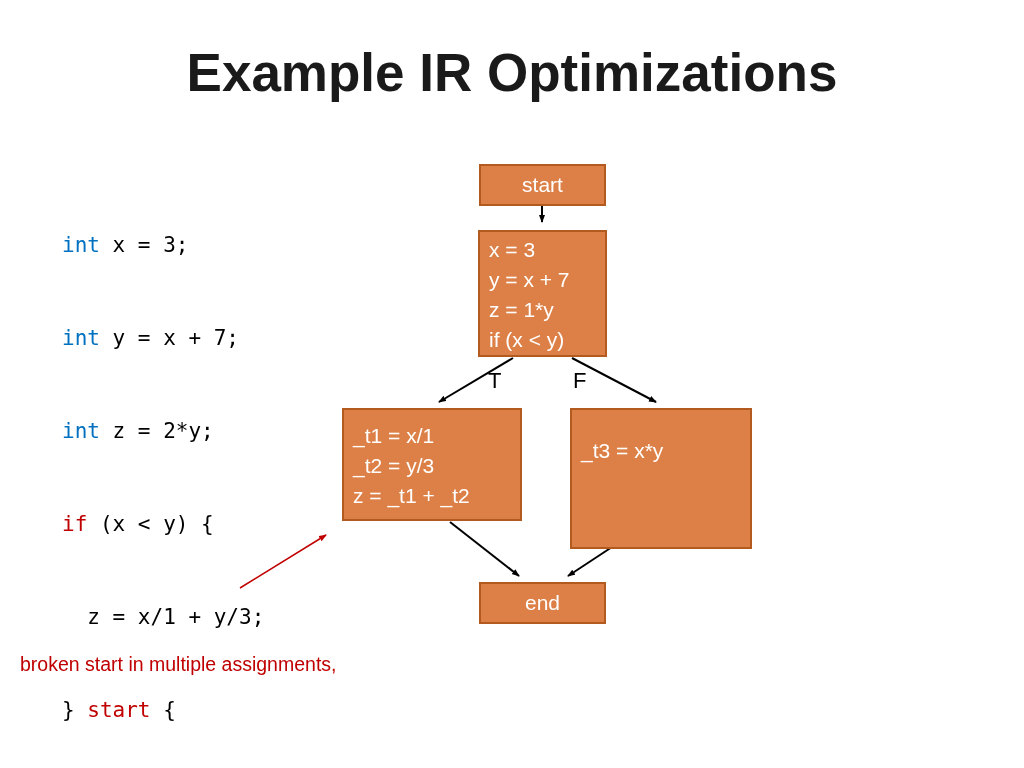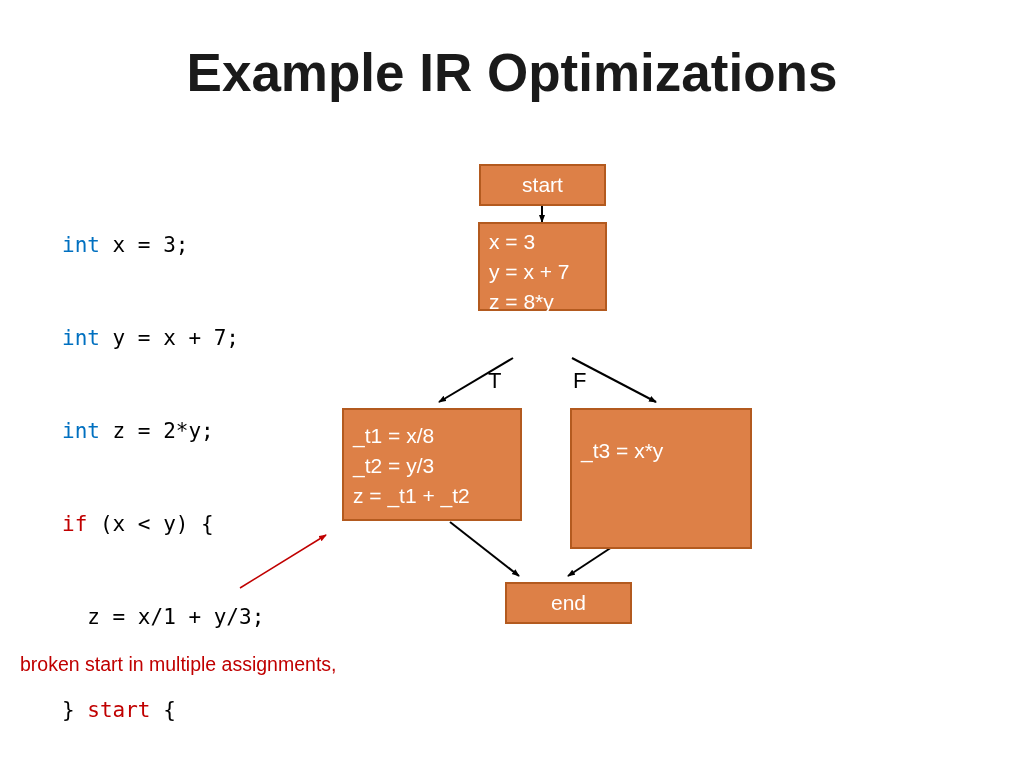--- a/index.html
+++ b/index.html
@@ -65,40 +65,40 @@
   <line x1="572" y1="358" x2="656" y2="402" stroke="#000" stroke-width="2" marker-end="url(#ah)"></line>
   <line x1="450" y1="522" x2="519" y2="576" stroke="#000" stroke-width="2" marker-end="url(#ah)"></line>
   <line x1="650" y1="522" x2="568" y2="576" stroke="#000" stroke-width="2" marker-end="url(#ah)"></line>
   <line x1="240" y1="588" x2="326" y2="535" stroke="#C00000" stroke-width="1.5" marker-end="url(#ahr)"></line>
 </svg>
 
 <div class="box center" style="left:479px;top:164px;width:127px;height:42px;">
   <span>start</span>
 </div>
 
-<div class="box" style="left:478px;top:222px;width:129px;height:89px;padding-top:3px;">
+<div class="box" style="left:478px;top:230px;width:129px;height:127px;padding-top:3px;">
   <div class="bline">x = 3</div>
   <div class="bline">y = x + 7</div>
-  <div class="bline">z = 8*y</div>
+  <div class="bline">z = 1*y</div>
   <div class="bline">if (x &lt; y)</div>
 </div>
 
 <div class="branch-label" style="left:488px;top:368px;">T</div>
 <div class="branch-label" style="left:573px;top:368px;">F</div>
 
 <div class="box" style="left:342px;top:408px;width:180px;height:113px;padding-top:11px;">
-  <div class="bline">_t1 = x/8</div>
+  <div class="bline">_t1 = x/1</div>
   <div class="bline">_t2 = y/3</div>
   <div class="bline">z = _t1 + _t2</div>
 </div>
 
 <div class="box" style="left:570px;top:408px;width:182px;height:141px;padding-top:26px;">
   <div class="bline">_t3 = x*y</div>
 </div>
 
-<div class="box center" style="left:505px;top:582px;width:127px;height:42px;">
+<div class="box center" style="left:479px;top:582px;width:127px;height:42px;">
   <span>end</span>
 </div>
 
 <div class="note">
   <div>broken start in multiple assignments,</div>
   
 </div>
 
 </body></html>

